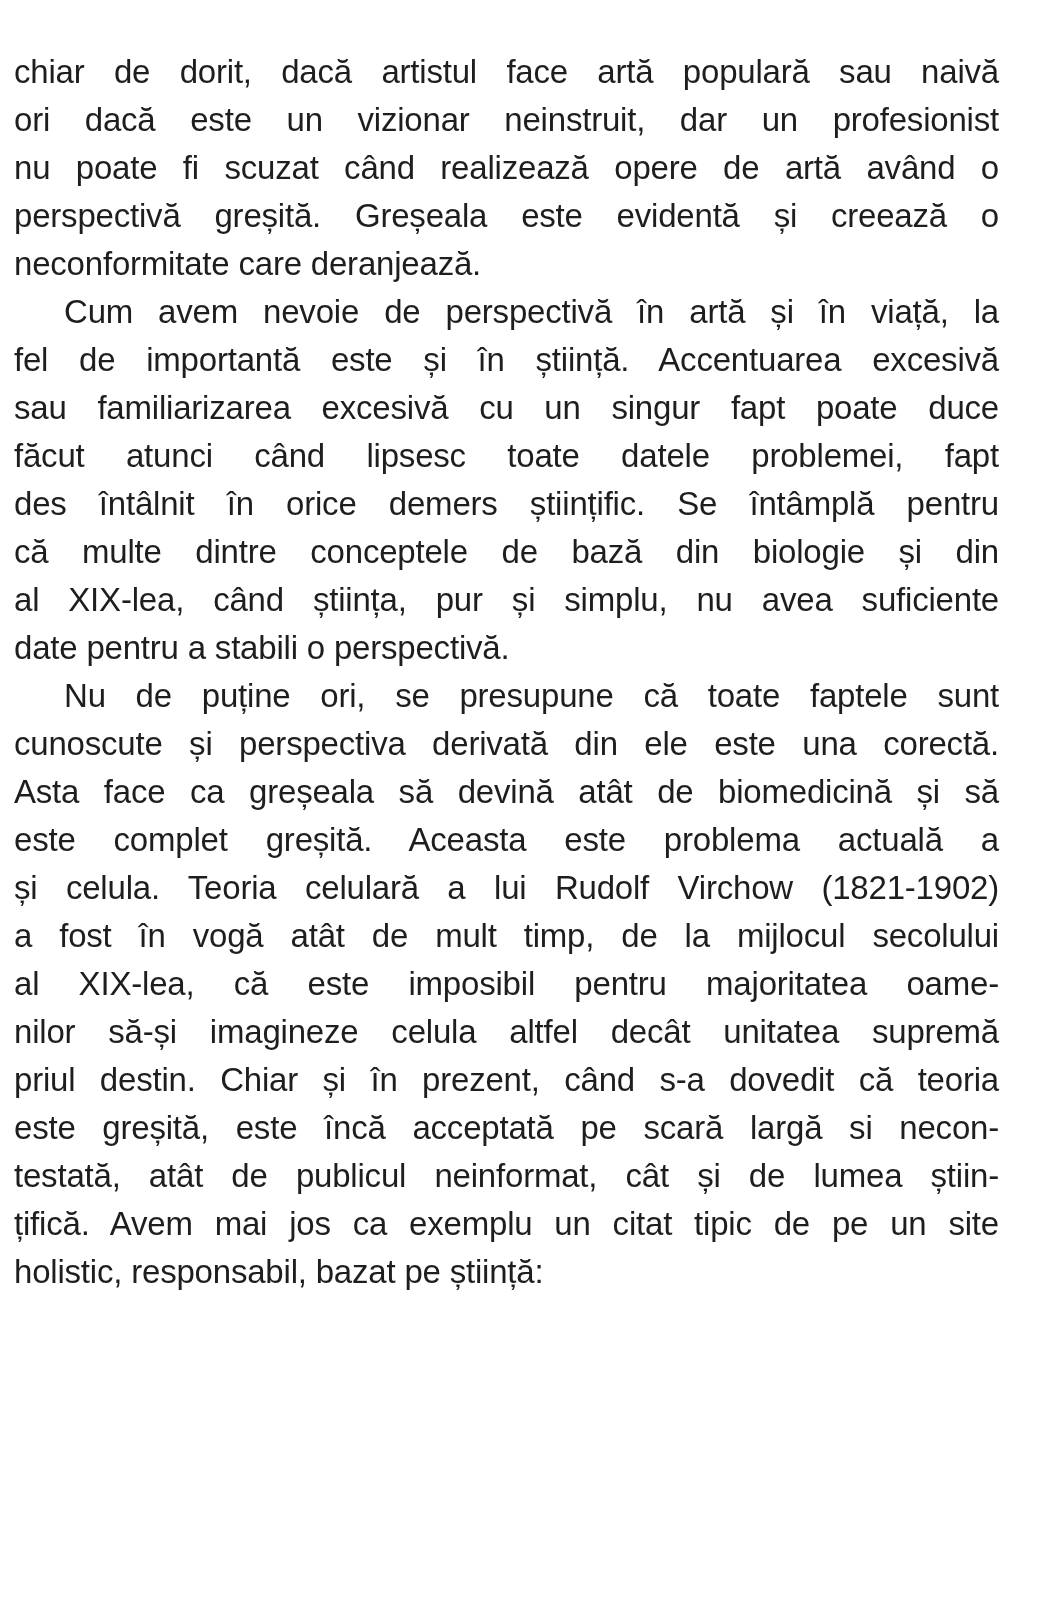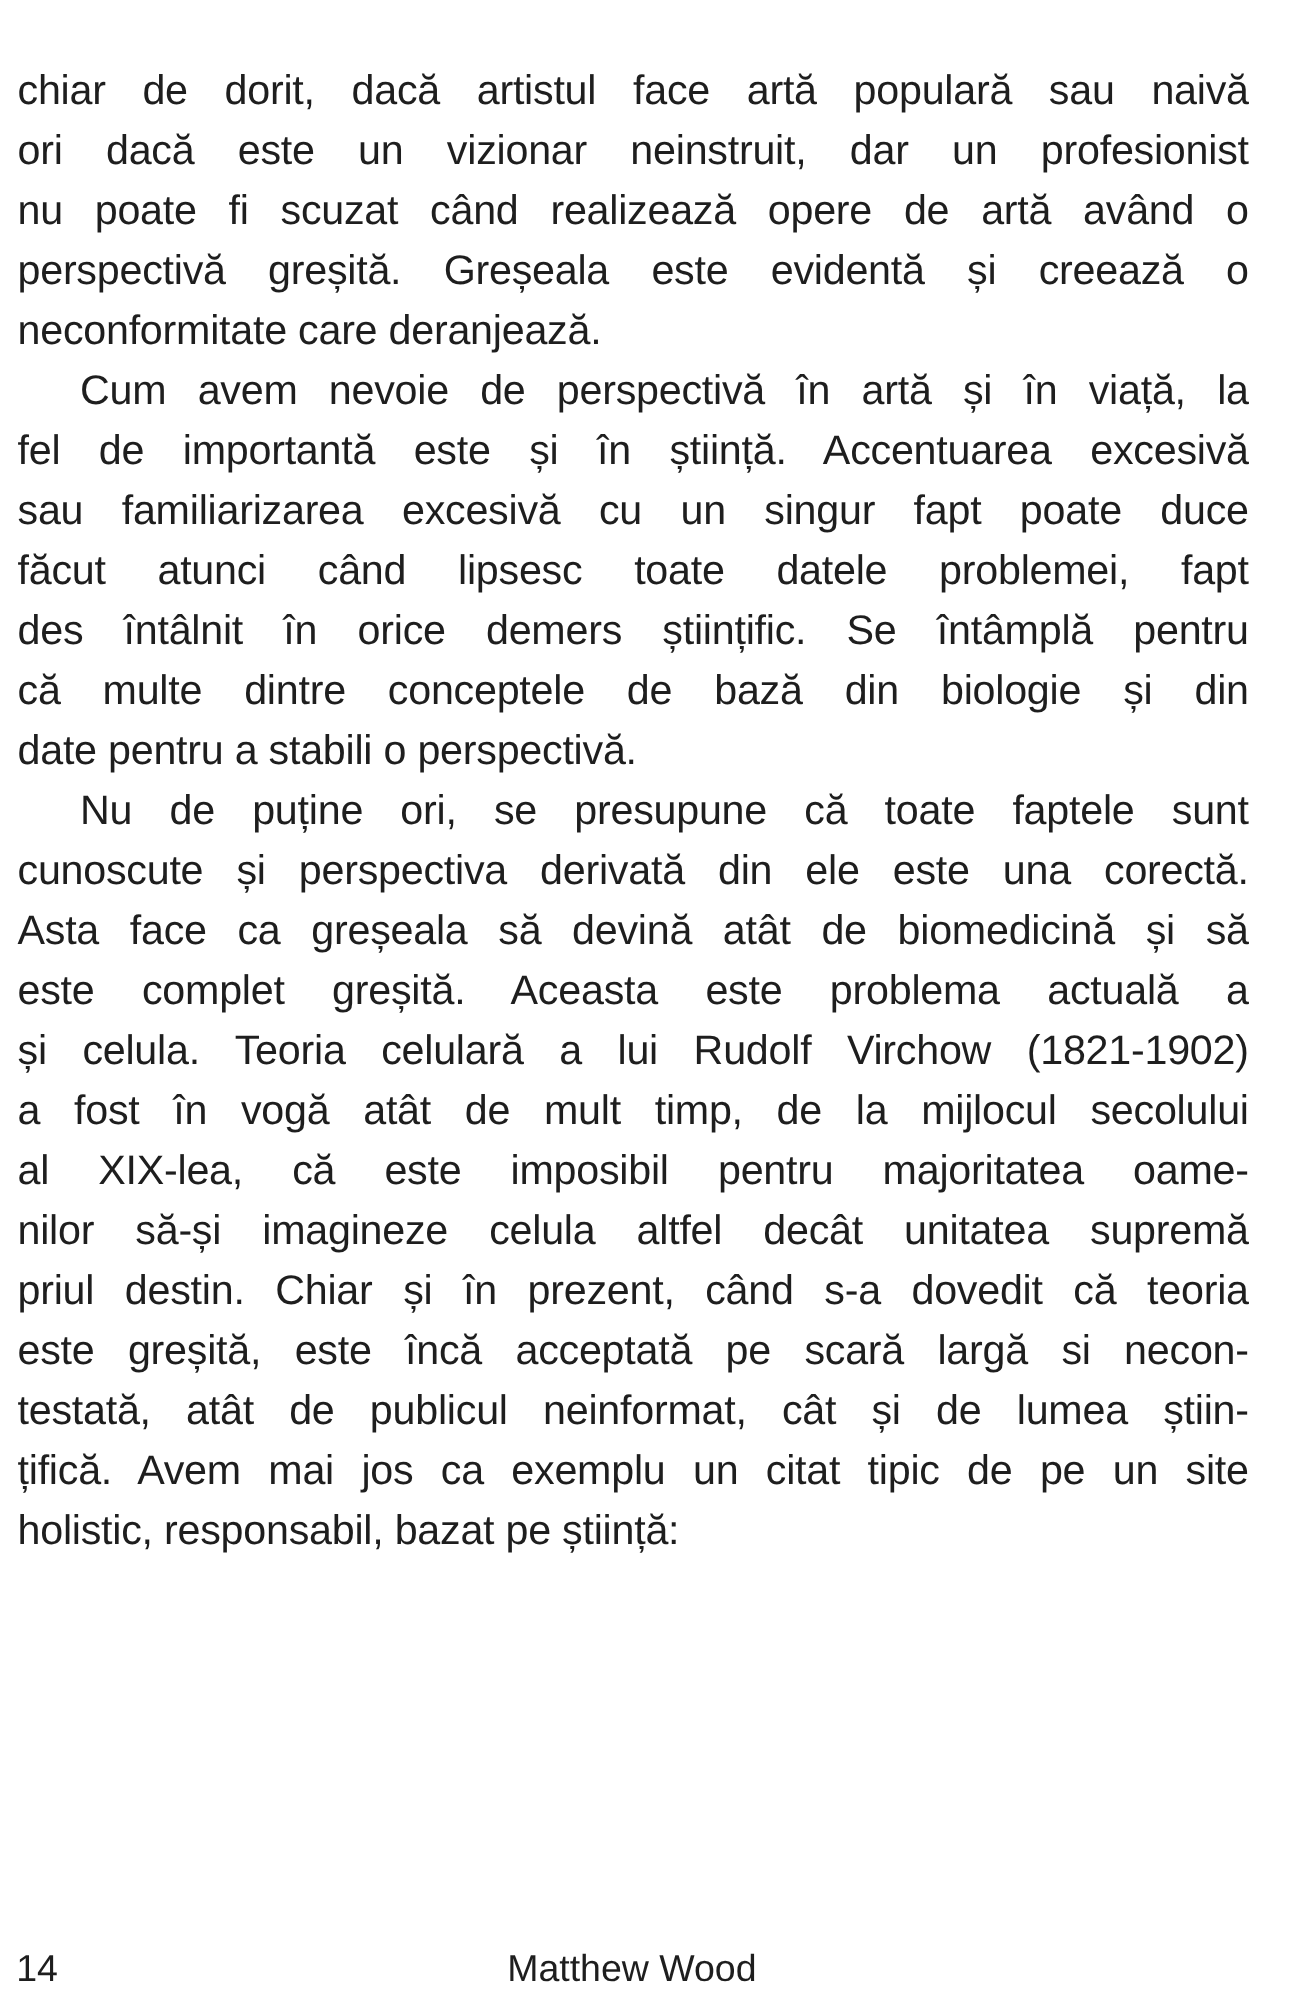--- a/index.html
+++ b/index.html
@@ -71,34 +71,31 @@
       <div class="line">ori dacă este un vizionar neinstruit, dar un profesionist</div>
       <div class="line">nu poate fi scuzat când realizează opere de artă având o</div>
       <div class="line">perspectivă greșită. Greșeala este evidentă și creează o</div>
       <div class="line last">neconformitate care deranjează.</div>
       <div class="line indent">Cum avem nevoie de perspectivă în artă și în viață, la</div>
       <div class="line">fel de importantă este și în știință. Accentuarea excesivă</div>
       <div class="line">sau familiarizarea excesivă cu un singur fapt poate duce</div>
       <div class="line">făcut atunci când lipsesc toate datele problemei, fapt</div>
       <div class="line">des întâlnit în orice demers științific. Se întâmplă pentru</div>
       <div class="line">că multe dintre conceptele de bază din biologie și din</div>
+      <div class="line">al XIX-lea, când știința, pur și simplu, nu avea suficiente</div>
       <div class="line last">date pentru a stabili o perspectivă.</div>
       <div class="line indent">Nu de puține ori, se presupune că toate faptele sunt</div>
       <div class="line">cunoscute și perspectiva derivată din ele este una corectă.</div>
       <div class="line">Asta face ca greșeala să devină atât de biomedicină și să</div>
       <div class="line">este complet greșită. Aceasta este problema actuală a</div>
       <div class="line">și celula. Teoria celulară a lui Rudolf Virchow (1821-1902)</div>
       <div class="line">a fost în vogă atât de mult timp, de la mijlocul secolului</div>
       <div class="line">al XIX-lea, că este imposibil pentru majoritatea oame-</div>
       <div class="line">nilor să-și imagineze celula altfel decât unitatea supremă</div>
       <div class="line">priul destin. Chiar și în prezent, când s-a dovedit că teoria</div>
       <div class="line">este greșită, este încă acceptată pe scară largă si necon-</div>
       <div class="line">testată, atât de publicul neinformat, cât și de lumea știin-</div>
       <div class="line">țifică. Avem mai jos ca exemplu un citat tipic de pe un site</div>
       <div class="line last">holistic, responsabil, bazat pe știință:</div>
     </main>
 
-  <footer class="footer">
-    <span class="page-number">14</span>
-    <span class="running-title">Matthew Wood</span>
-  </footer>
 
 </div>
 
 </body></html>

